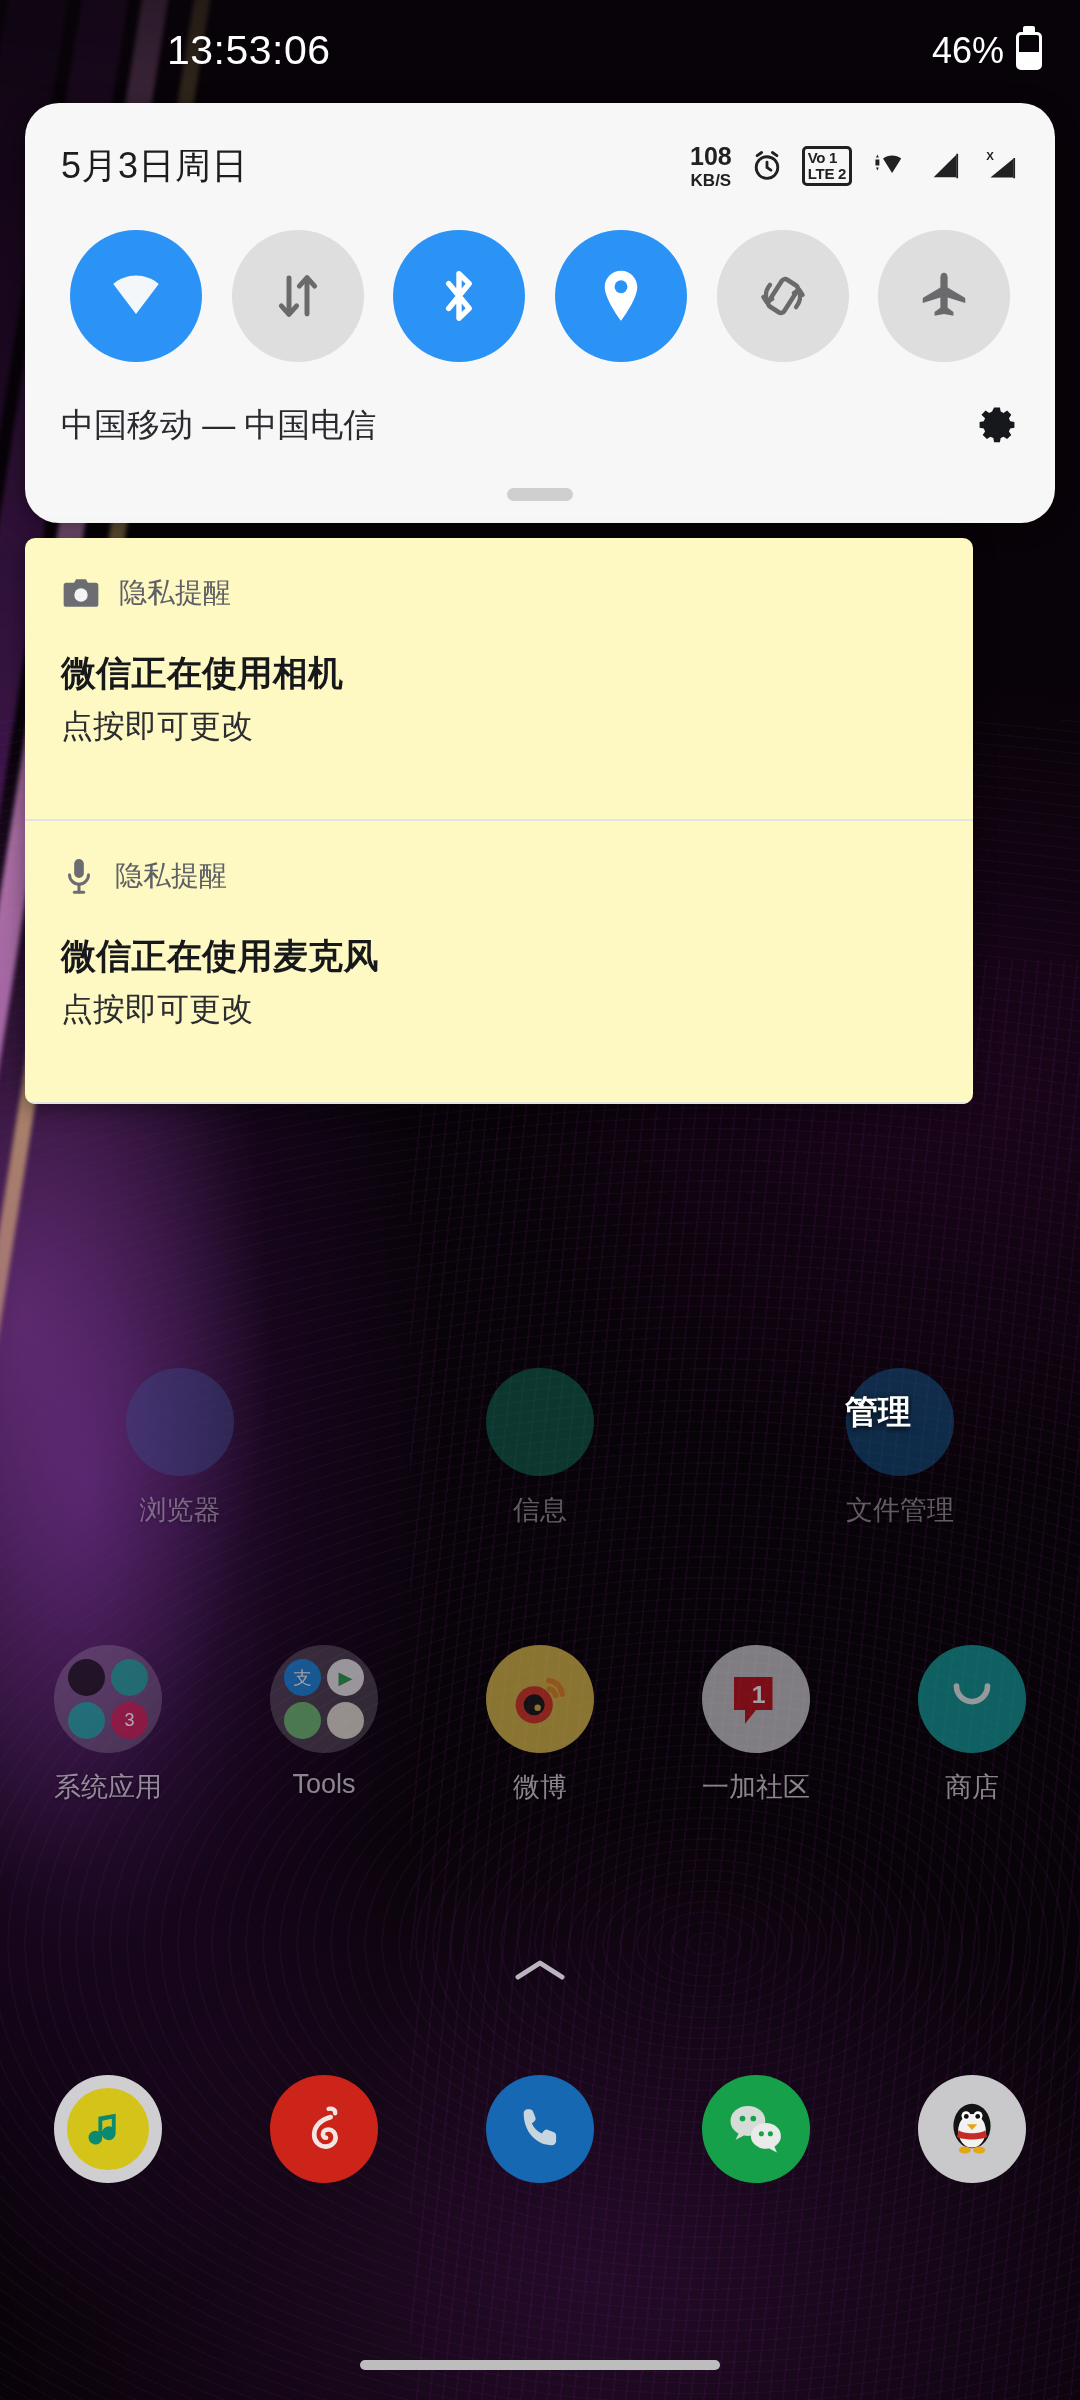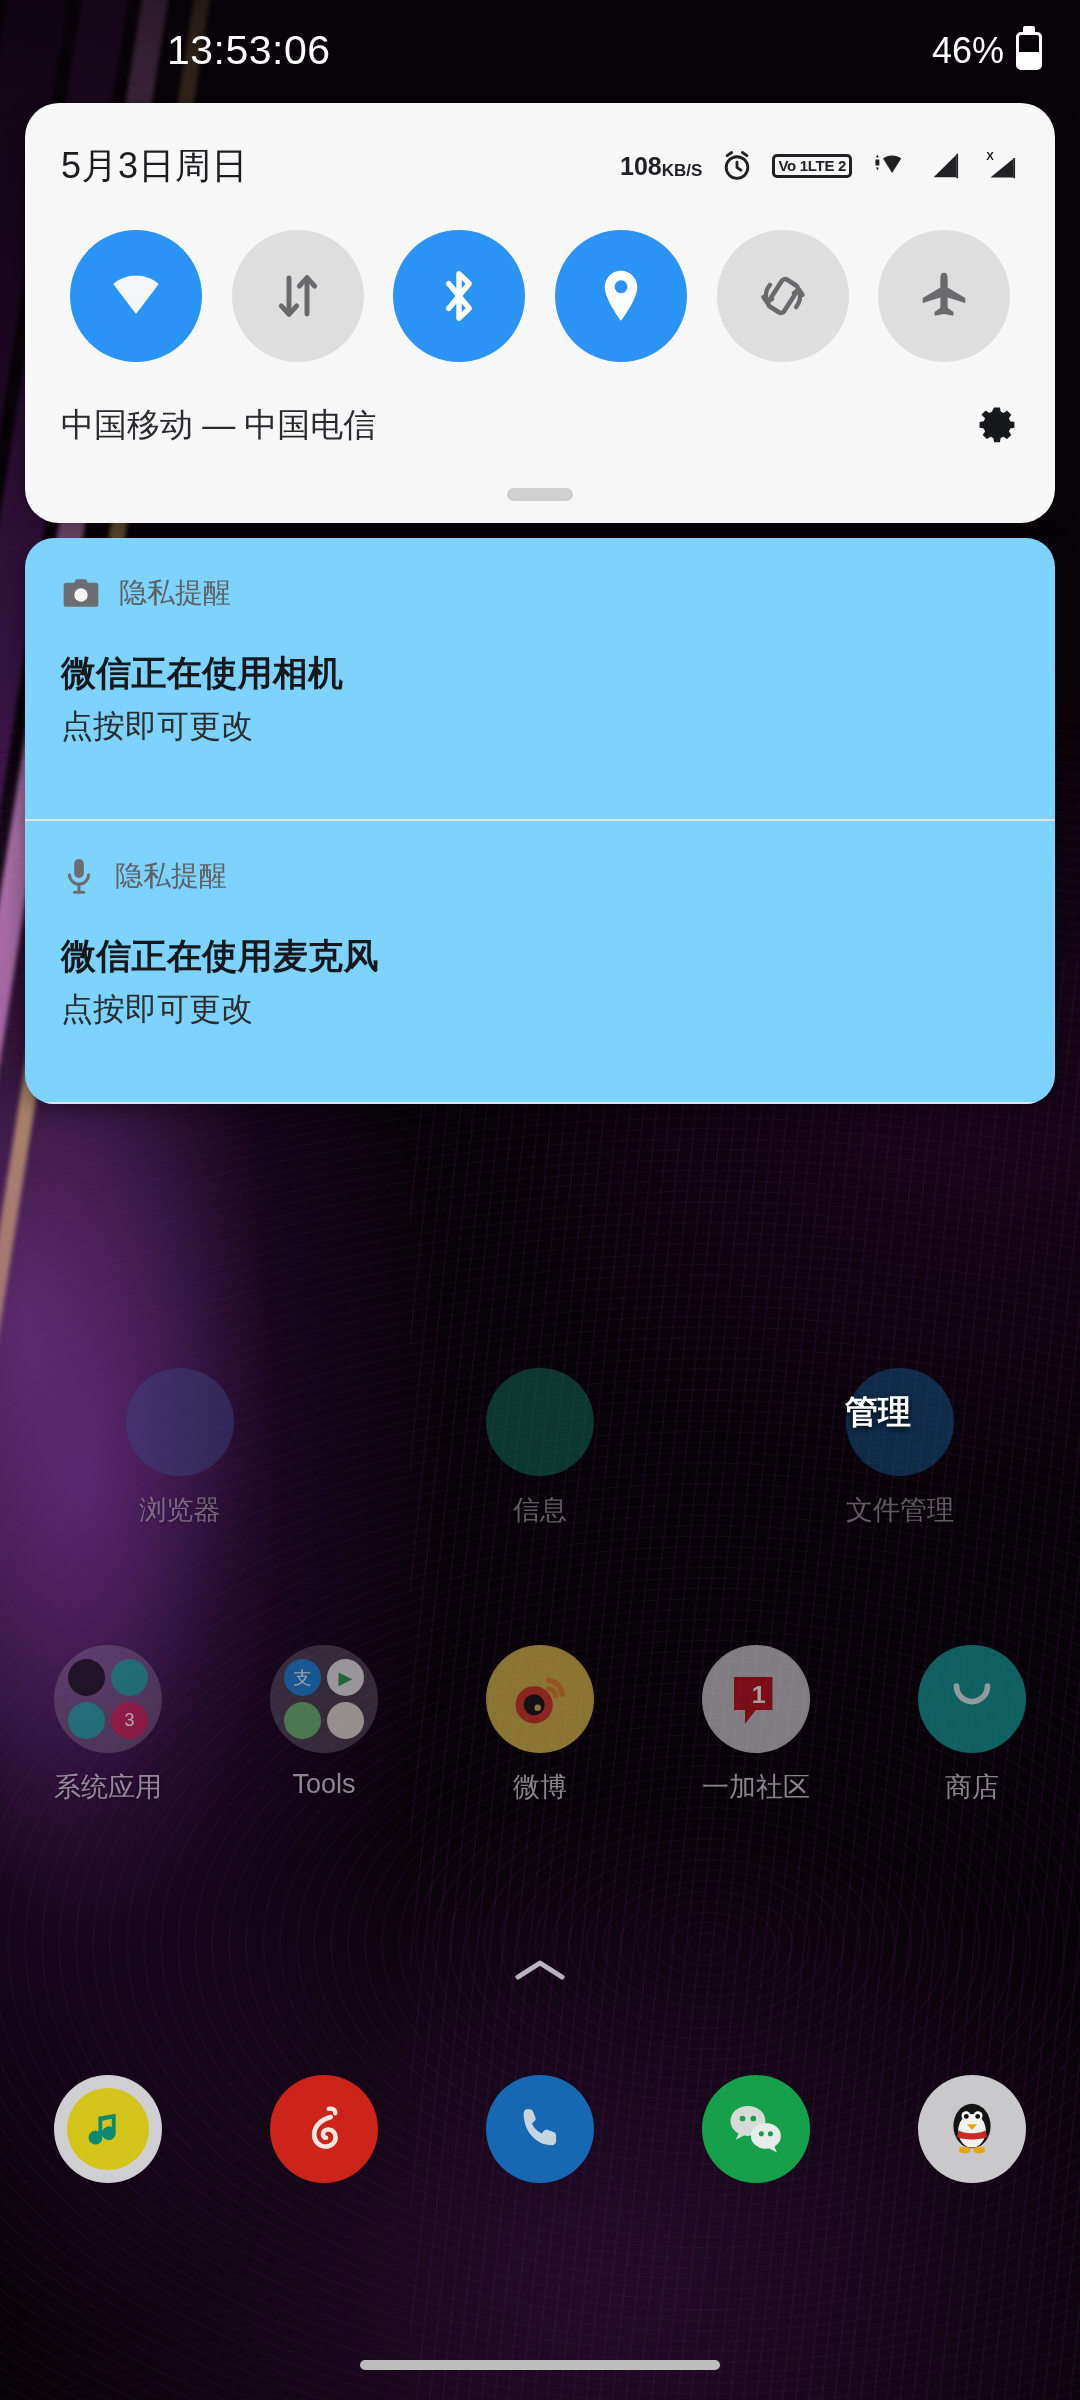--- a/index.html
+++ b/index.html
@@ -111,26 +111,26 @@
     overflow:hidden;
   }
   #qs-header{
     position:absolute; top:0; left:0; right:0; height:110px;
     display:flex; align-items:center; padding:0 36px;margin-top:8px;
   }
   #qs-date{ font-size:36px; color:#1d1d20; letter-spacing:.5px; }
   #qs-icons{
     margin-left:auto; display:flex; align-items:center; gap:17px; color:#212124;
   }
-  .netspeed{ display:flex; align-items:flex-end; line-height:1; }
+  .netspeed{ display:flex; flex-direction:column; align-items:center; line-height:1; }
   .netspeed b{ font-size:25px; font-weight:bold; }
   .netspeed i{ font-size:17px; font-weight:bold; font-style:normal; margin-top:3px;}
   .volte{
     border:3px solid #212124; border-radius:5px; padding:1px 3px;
-    display:flex; flex-direction:row; line-height:1.05;
+    display:flex; flex-direction:column; line-height:1.05;
     font-size:15px; font-weight:bold;
   }
   .volte span{ white-space:nowrap; letter-spacing:-.3px;}
 
   #qs-tiles{
     position:absolute; top:118px; left:0; right:0; height:150px;
     display:flex; align-items:center; padding:0 30px;
   }
   .tile-wrap{ flex:1; display:flex; justify-content:center; }
   .tile{
@@ -146,22 +146,22 @@
   }
   #qs-carrier{ font-size:33px; color:#2a2a2e; }
   #qs-gear{ margin-left:auto; }
   #qs-handle{
     position:absolute; left:50%; transform:translateX(-50%);
     bottom:22px; width:66px; height:13px; border-radius:8px; background:#cfcfcf;
   }
 
   
   #notif-card{
-    position:absolute; left:25px; top:538px; width:1030px;
-    background:#7dd3fc; border-radius:29px; z-index:30;
+    position:absolute; left:25px; top:538px; width:948px;
+    background:#fef9c3; border-radius:10px; z-index:30;
     box-shadow:0 4px 22px rgba(0,0,0,.45);
     overflow:hidden;
   }
   .notif{ padding:32px 36px 36px 36px; position:relative; }
   .notif-head{ display:flex; align-items:center; gap:18px; height:46px;}
   .notif-app{ font-size:28px; color:#5f6065; }
   .notif-title{
     font-size:35px; font-weight:bold; color:#17181b;
     margin-top:34px; letter-spacing:.3px;
   }

